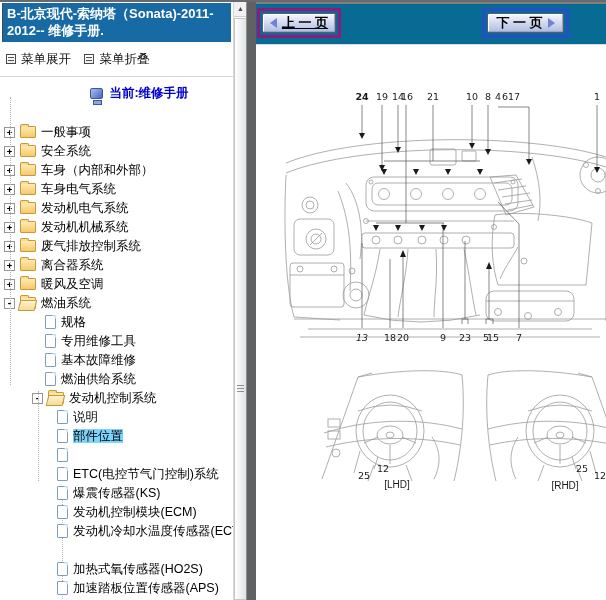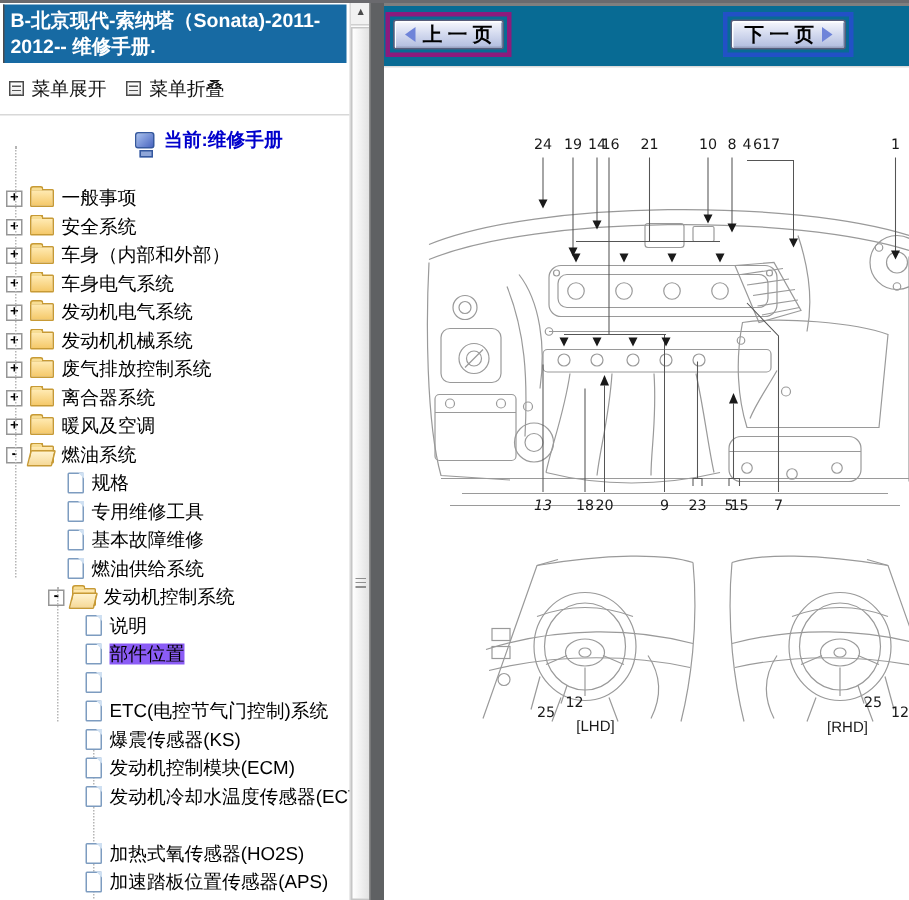--- a/index.html
+++ b/index.html
@@ -44,21 +44,21 @@
     background:linear-gradient(180deg,#fff3cf,#f6d univ98, #f6d998);
     background:linear-gradient(180deg,#fff3cf,#f6d998);
     border:1px solid #c79a35; transform:skewX(-14deg); border-radius:1px; }
   .icd { display:inline-block; width:11px; height:14px; background:#fff;
     border:1px solid #7d9cc0; border-radius:1px; position:relative;
     vertical-align:middle; margin:0 5px 2px 1px; }
   .icd::before { content:""; position:absolute; right:-1px; top:-1px;
     width:0; height:0; border-style:solid; border-width:0 4px 4px 0;
     border-color:transparent #cfe0f2 transparent transparent; }
   .tlabel { cursor:pointer; }
-  .sel { background:#8b5cf6; }
+  .sel { background:#7dd3fc; }
   .wraplabel { display:inline-block; max-width:205px; white-space:normal;
     vertical-align:top; line-height:19px; }
   .rowtall { height:38px; }
   .pc { display:inline-block; width:13px; height:11px; border:1px solid #35589e; border-radius:2px;
     background:linear-gradient(135deg,#a8c0ee,#4a66c0); position:relative;
     vertical-align:-2px; margin-right:6px; }
   .pc::after { content:""; position:absolute; left:2px; top:11px; width:7px; height:3px;
     background:#8fa6d8; border:1px solid #35589e; }
   .guide { position:absolute; border-left:1px dotted #b5b5b5; width:0; }
 
@@ -75,21 +75,21 @@
 
   
   .splitter { position:absolute; left:246px; top:0; width:10px; height:598px;
     background:#5f6163; border-left:1px solid #8f8f8f; cursor:col-resize; }
 
   
   .main { position:absolute; left:256px; top:0; width:350px; height:598px; background:#fff; }
   .band { position:absolute; left:0; top:0; width:350px; height:42px; background:#086b94;
     border-top:2px solid #7f7f7f; }
   .ring { position:absolute; top:6px; height:30px; padding:2px; }
-  .ring-prev { left:1px; width:84px; border:3px solid #8c1b7d; }
+  .ring-prev { left:1px; width:84px; border:3px solid #8c1b7d;text-decoration:underline; }
   .ring-next { left:226px; width:87px; border:3px solid #2251c6; }
   .navbtn { width:100%; height:100%; display:flex; align-items:center; justify-content:center;
     gap:5px; background:linear-gradient(180deg,#f7f8fd,#d6dcf0 45%,#b0bcde);
     border:1px solid #565c7a; border-radius:2px;
     box-shadow:inset 1px 1px 0 #ffffff, inset -1px -1px 0 #9aa3c2;
     font-size:13px; font-weight:bold; color:#000; cursor:pointer;
     font-family:"Liberation Sans","DejaVu Sans",sans-serif; }
   .arr { width:0; height:0; border:5px solid transparent; }
   .arr-l { border-right:7px solid #6f84d9; border-left:none; }
   .arr-r { border-left:7px solid #6f84d9; border-right:none; }
@@ -293,21 +293,21 @@
             <path d="M161,134 L167,134 L164,140 Z"></path>
           <path d="M189,52 L195,52 L192,58 Z"></path>
             <path d="M205,58 L211,58 L208,64 Z"></path>
           <path d="M246,68 L252,68 L249,74 Z"></path>
             <path d="M314,76 L320,76 L317,82 Z"></path>
           <path d="M120,166 L126,166 L123,159 Z"></path>
             <path d="M206,178 L212,178 L209,171 Z"></path>
         </g>
       </svg>
 
-      <span class="co" style="left:106px; top:46px;">24</span>
+      <span class="co" style="left:106px; top:46px;font-weight:bold;">24</span>
       <span class="co" style="left:126px; top:46px;">19</span>
       <span class="co" style="left:142px; top:46px;">14</span>
       <span class="co" style="left:151px; top:46px;">16</span>
       <span class="co" style="left:177px; top:46px;">21</span>
       <span class="co" style="left:216px; top:46px;">10</span>
       <span class="co" style="left:232px; top:46px;">8</span>
       <span class="co" style="left:242px; top:46px;">4</span>
       <span class="co" style="left:249px; top:46px;">6</span>
       <span class="co" style="left:258px; top:46px;">17</span>
       <span class="co" style="left:341px; top:46px;">1</span>

